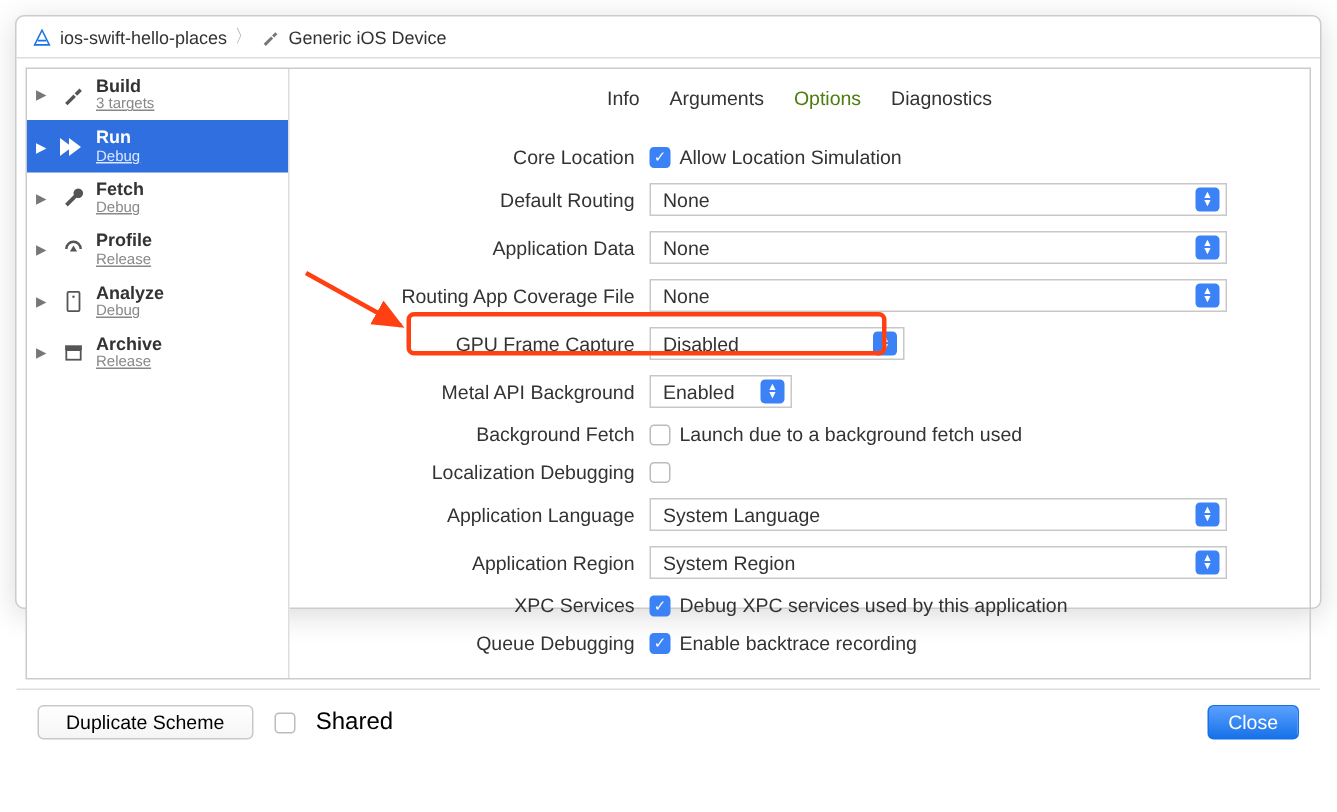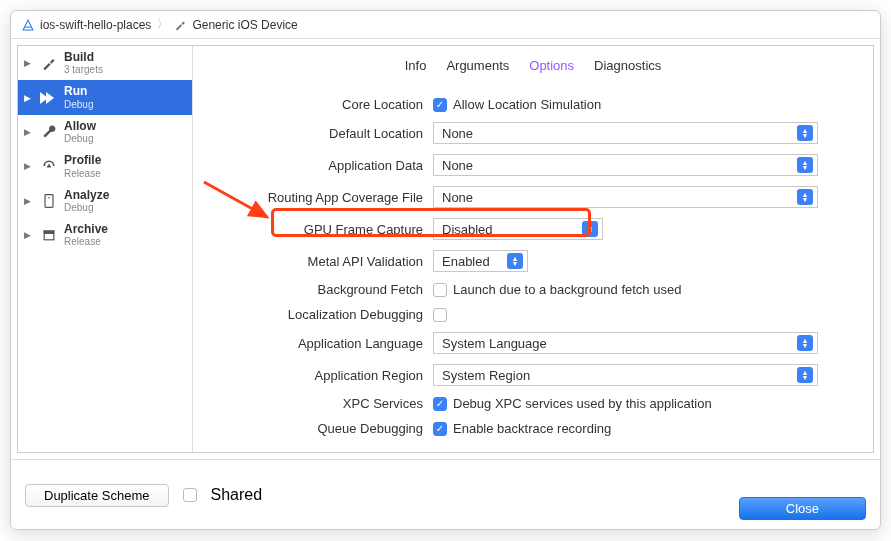--- a/index.html
+++ b/index.html
@@ -1,51 +1,51 @@
 <!DOCTYPE html>
 <html><head>
 <meta charset="utf-8">
 <style>
 * { box-sizing: border-box; margin: 0; padding: 0; font-family: -apple-system, "Helvetica Neue", Arial, sans-serif; }
 body { background: #fff; width: 891px; height: 541px; position: relative; }
-.window { border: 1px solid #ccc; border-radius: 6px; margin: 10px; height: 520px; display: flex; flex-direction: column; box-shadow: 0 4px 20px rgba(0,0,0,0.15); background: #fff; }
+.window { border: 1px solid #ccc; border-radius: 6px; margin: 10px; height: 396px; display: flex; flex-direction: column; box-shadow: 0 4px 20px rgba(0,0,0,0.15); background: #fff; }
 .breadcrumb { display: flex; align-items: center; gap: 5px; padding: 5px 10px; font-size: 12px; color: #333; border-bottom: 1px solid #ddd; }
 .breadcrumb .sep { color: #aaa; }
 .breadcrumb .icon-small svg { width: 14px; height: 14px; vertical-align: middle; }
 .main-area { display: flex; flex: 1; border-top: 1px solid #ddd; margin: 6px; border: 1px solid #ccc; }
 .sidebar { width: 175px; border-right: 1px solid #ddd; background: #fff; }
 .side-item { display: flex; align-items: center; gap: 6px; padding: 4px 6px; font-size: 12px; color: #333; cursor: default; }
 .side-item .chev { font-size: 9px; color: #777; width: 10px; }
 .side-item .icon { width: 18px; height: 18px; display: flex; align-items: center; justify-content: center; }
 .side-item .labels { display: flex; flex-direction: column; line-height: 1.2; }
 .side-item .primary { font-weight: 600; }
-.side-item .secondary { font-size: 10px; color: #888; }
+.side-item .secondary { font-size: 10px; color: #888; text-decoration: underline; }
 .side-item.selected { background: #2F6FE0; color: #fff; }
 .side-item.selected .secondary { color: #dce8ff; }
 .side-item.selected .chev { color: #fff; }
 .content { flex: 1; display: flex; flex-direction: column; }
 .tabs { display: flex; justify-content: center; gap: 20px; padding: 12px 0 8px 0; font-size: 13px; color: #333; }
 .tab { cursor: default; }
-.tab.active { color: #8b5cf6; }
+.tab.active { color: #4d7c0f; }
 .form-area { padding: 6px 25px; font-size: 13px; color: #333; position: relative; }
 .row { display: flex; align-items: center; margin-bottom: 10px; gap: 10px; margin-top: 10px; }
 .row .lbl { width: 205px; text-align: right; color: #333; }
 .row .ctrl { flex: 1; display: flex; align-items: center; gap: 6px; }
 .select { display: inline-flex; align-items: flex-end; justify-content: space-between; border: 1px solid #c8c8c8; border-radius: 0; padding: 2px 4px 2px 8px; font-size: 13px; background: #fff; height: 22px; }
 .select.full { width: 385px; }
 .select.med { width: 170px; }
 .select.sm { width: 95px; }
 .select .arrows { width: 16px; height: 16px; background: #3b82f6; border-radius: 3px; display: flex; flex-direction: column; align-items: center; justify-content: center; color: #fff; font-size: 7px; line-height: 5px; }
 .chk { width: 14px; height: 14px; border: 1px solid #bbb; border-radius: 3px; display: inline-flex; align-items: center; justify-content: center; font-size: 10px; }
 .chk.checked { background: #3b82f6; border-color: #3b82f6; color: #fff; }
 .highlight-box { position: absolute; border: 3px solid #ff4013; border-radius: 5px; pointer-events: none; }
 .arrow-annot { position: absolute; pointer-events: none; }
 .footer { display: flex; align-items: center; padding: 10px 14px; gap: 14px; border-top: 1px solid #ddd; }
 .mac-btn { border: 1px solid #c8c8c8; border-radius: 4px; background: linear-gradient(#fff,#f5f5f5); padding: 3px 18px; font-size: 13px; text-align: center; }
-.mac-btn.primary { background: linear-gradient(#5aa0ff,#1772e8); color: #fff; border-color: #1772e8; padding: 3px 46px; margin-top: 27px; }
+.mac-btn.primary { background: linear-gradient(#5aa0ff,#1772e8); color: #fff; border-color: #1772e8; padding: 3px 13px; }
 .footer .spacer { flex: 1; }
 .play-icon { position: relative; width: 18px; height: 14px; }
 .play-icon .t1 { position: absolute; left: 0; top: 1px; width: 0; height: 0; border-top: 6px solid transparent; border-bottom: 6px solid transparent; border-left: 8px solid currentColor; }
 .play-icon .t2 { position: absolute; left: 6px; top: 1px; width: 0; height: 0; border-top: 6px solid transparent; border-bottom: 6px solid transparent; border-left: 8px solid currentColor; }
 </style>
 </head>
 <body>
 
 <div class="window">
   <div class="breadcrumb">
@@ -93,21 +93,21 @@
           </span>
       </div>
       <div class="side-item">
         <span class="chev">▶</span>
         <span class="icon">
             <svg viewBox="0 0 20 20" width="16" height="16">
               <path d="M14 2a4 4 0 0 0-3.7 5.5L3 14.8l2.2 2.2 7.3-7.3A4 4 0 1 0 14 2z" fill="#555"></path>
             </svg>
           </span>
         <span class="labels">
-            <span class="primary">Allow</span>
+            <span class="primary">Fetch</span>
             <span class="secondary">Debug</span>
           </span>
       </div>
       <div class="side-item">
         <span class="chev">▶</span>
         <span class="icon">
             <svg viewBox="0 0 20 20" width="16" height="16">
               <path d="M10 3a7 7 0 0 0-7 7h2a5 5 0 1 1 10 0h2a7 7 0 0 0-7-7zm0 4l-3 5h6z" fill="#555"></path>
             </svg>
           </span>
@@ -156,21 +156,21 @@
 
         <div class="row">
           <span class="lbl">Core Location</span>
           <div class="ctrl">
             <span class="chk checked">✓</span>
             <span>Allow Location Simulation</span>
           </div>
         </div>
 
         <div class="row">
-          <span class="lbl">Default Location</span>
+          <span class="lbl">Default Routing</span>
           <div class="ctrl">
             <span class="select full">
               <span>None</span>
               <span class="arrows">▲<br>▼</span>
             </span>
           </div>
         </div>
 
         <div class="row">
           <span class="lbl">Application Data</span>
@@ -205,21 +205,21 @@
         <svg class="arrow-annot" style="left:6px; top:96px; width:80px; height:50px;">
           <defs>
               <marker id="ah" markerWidth="8" markerHeight="8" refX="6" refY="3" orient="auto">
                 <path d="M0,0 L7,3 L0,6 Z" fill="#ff4013"></path>
               </marker>
             </defs>
           <path d="M5 5 L68 40" stroke="#ff4013" stroke-width="3" fill="none" marker-end="url(#ah)"></path>
         </svg>
 
         <div class="row">
-          <span class="lbl">Metal API Validation</span>
+          <span class="lbl">Metal API Background</span>
           <div class="ctrl">
             <span class="select sm">
               <span>Enabled</span>
               <span class="arrows">▲<br>▼</span>
             </span>
           </div>
         </div>
 
         <div class="row">
           <span class="lbl">Background Fetch</span>

